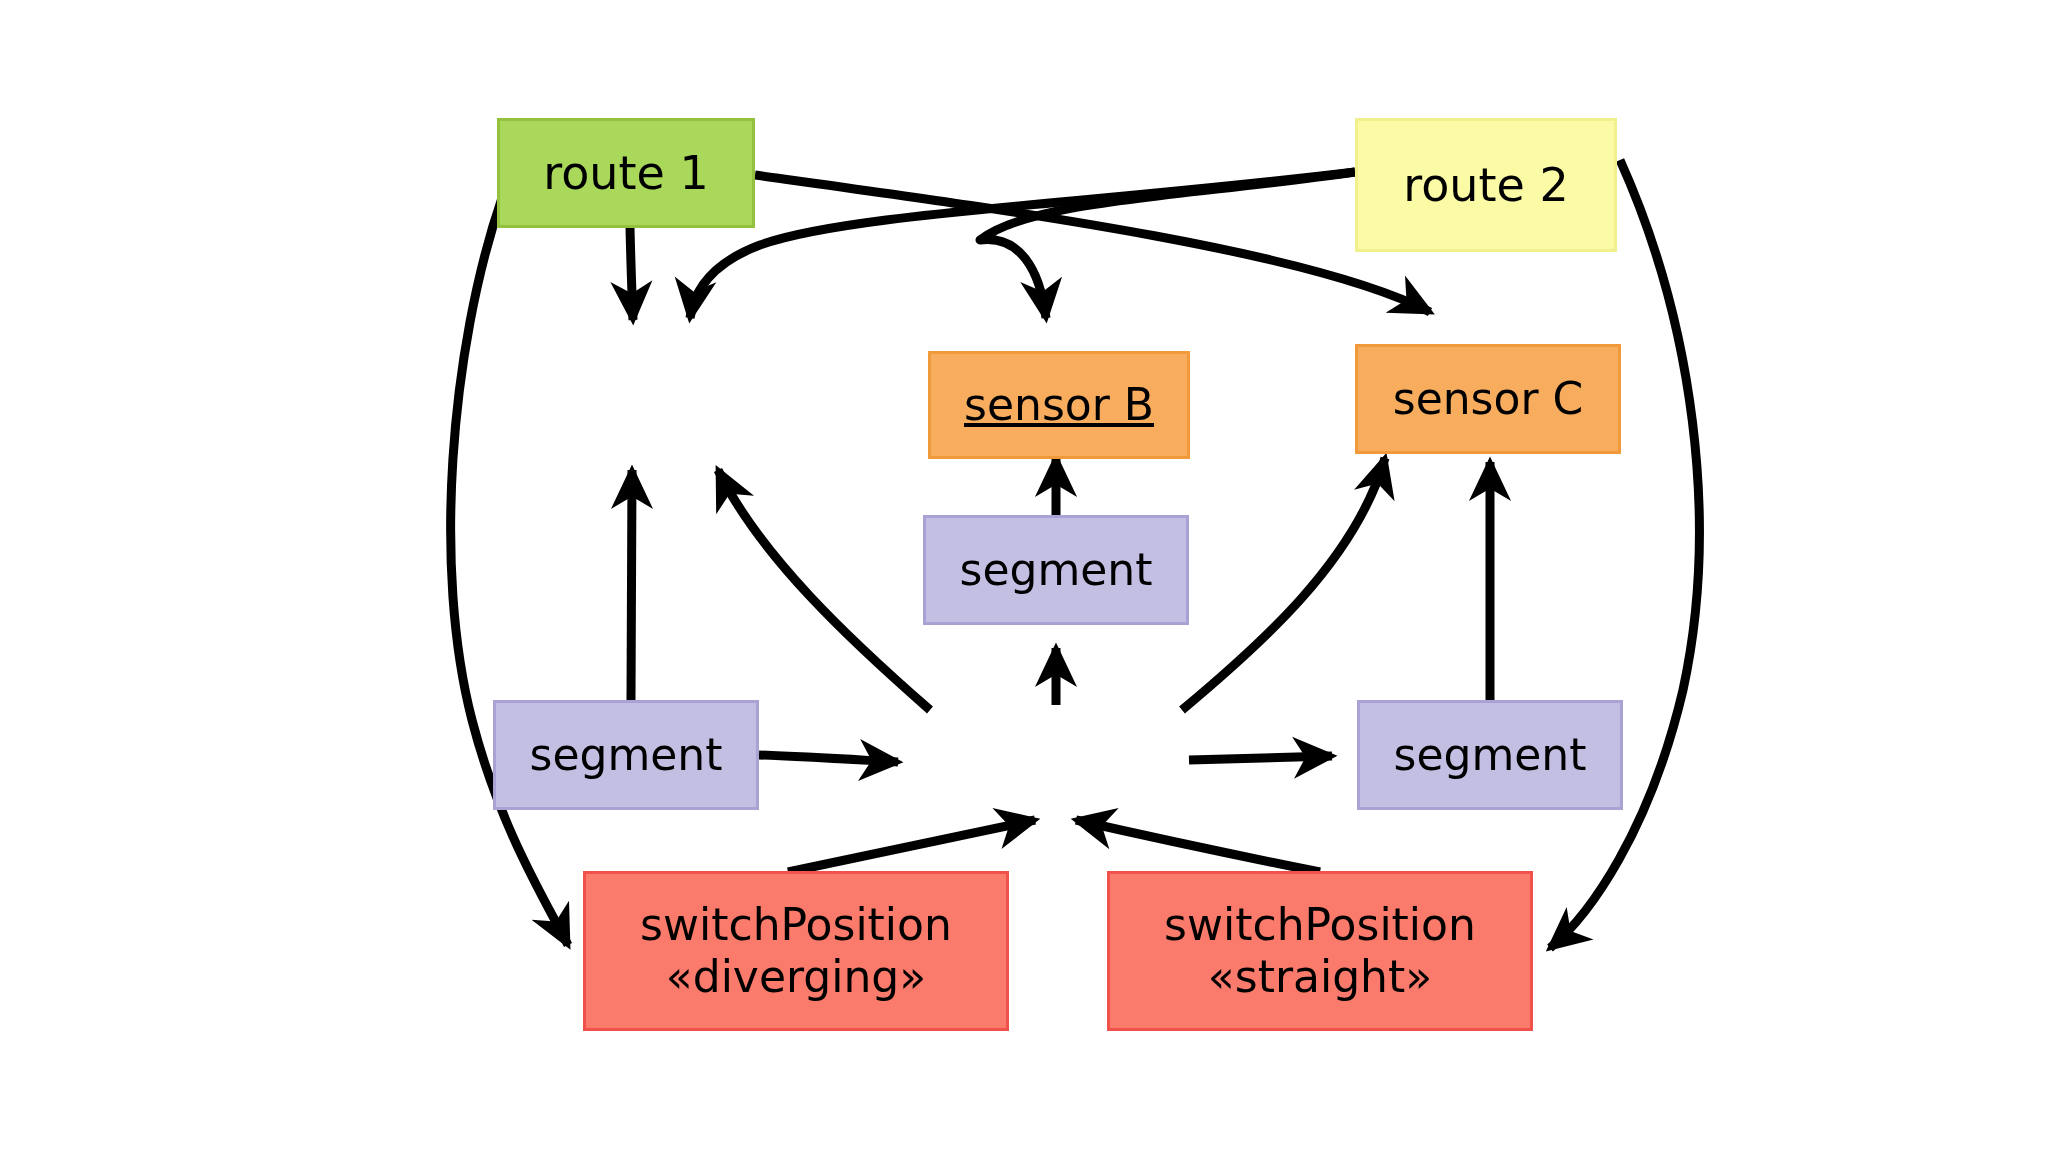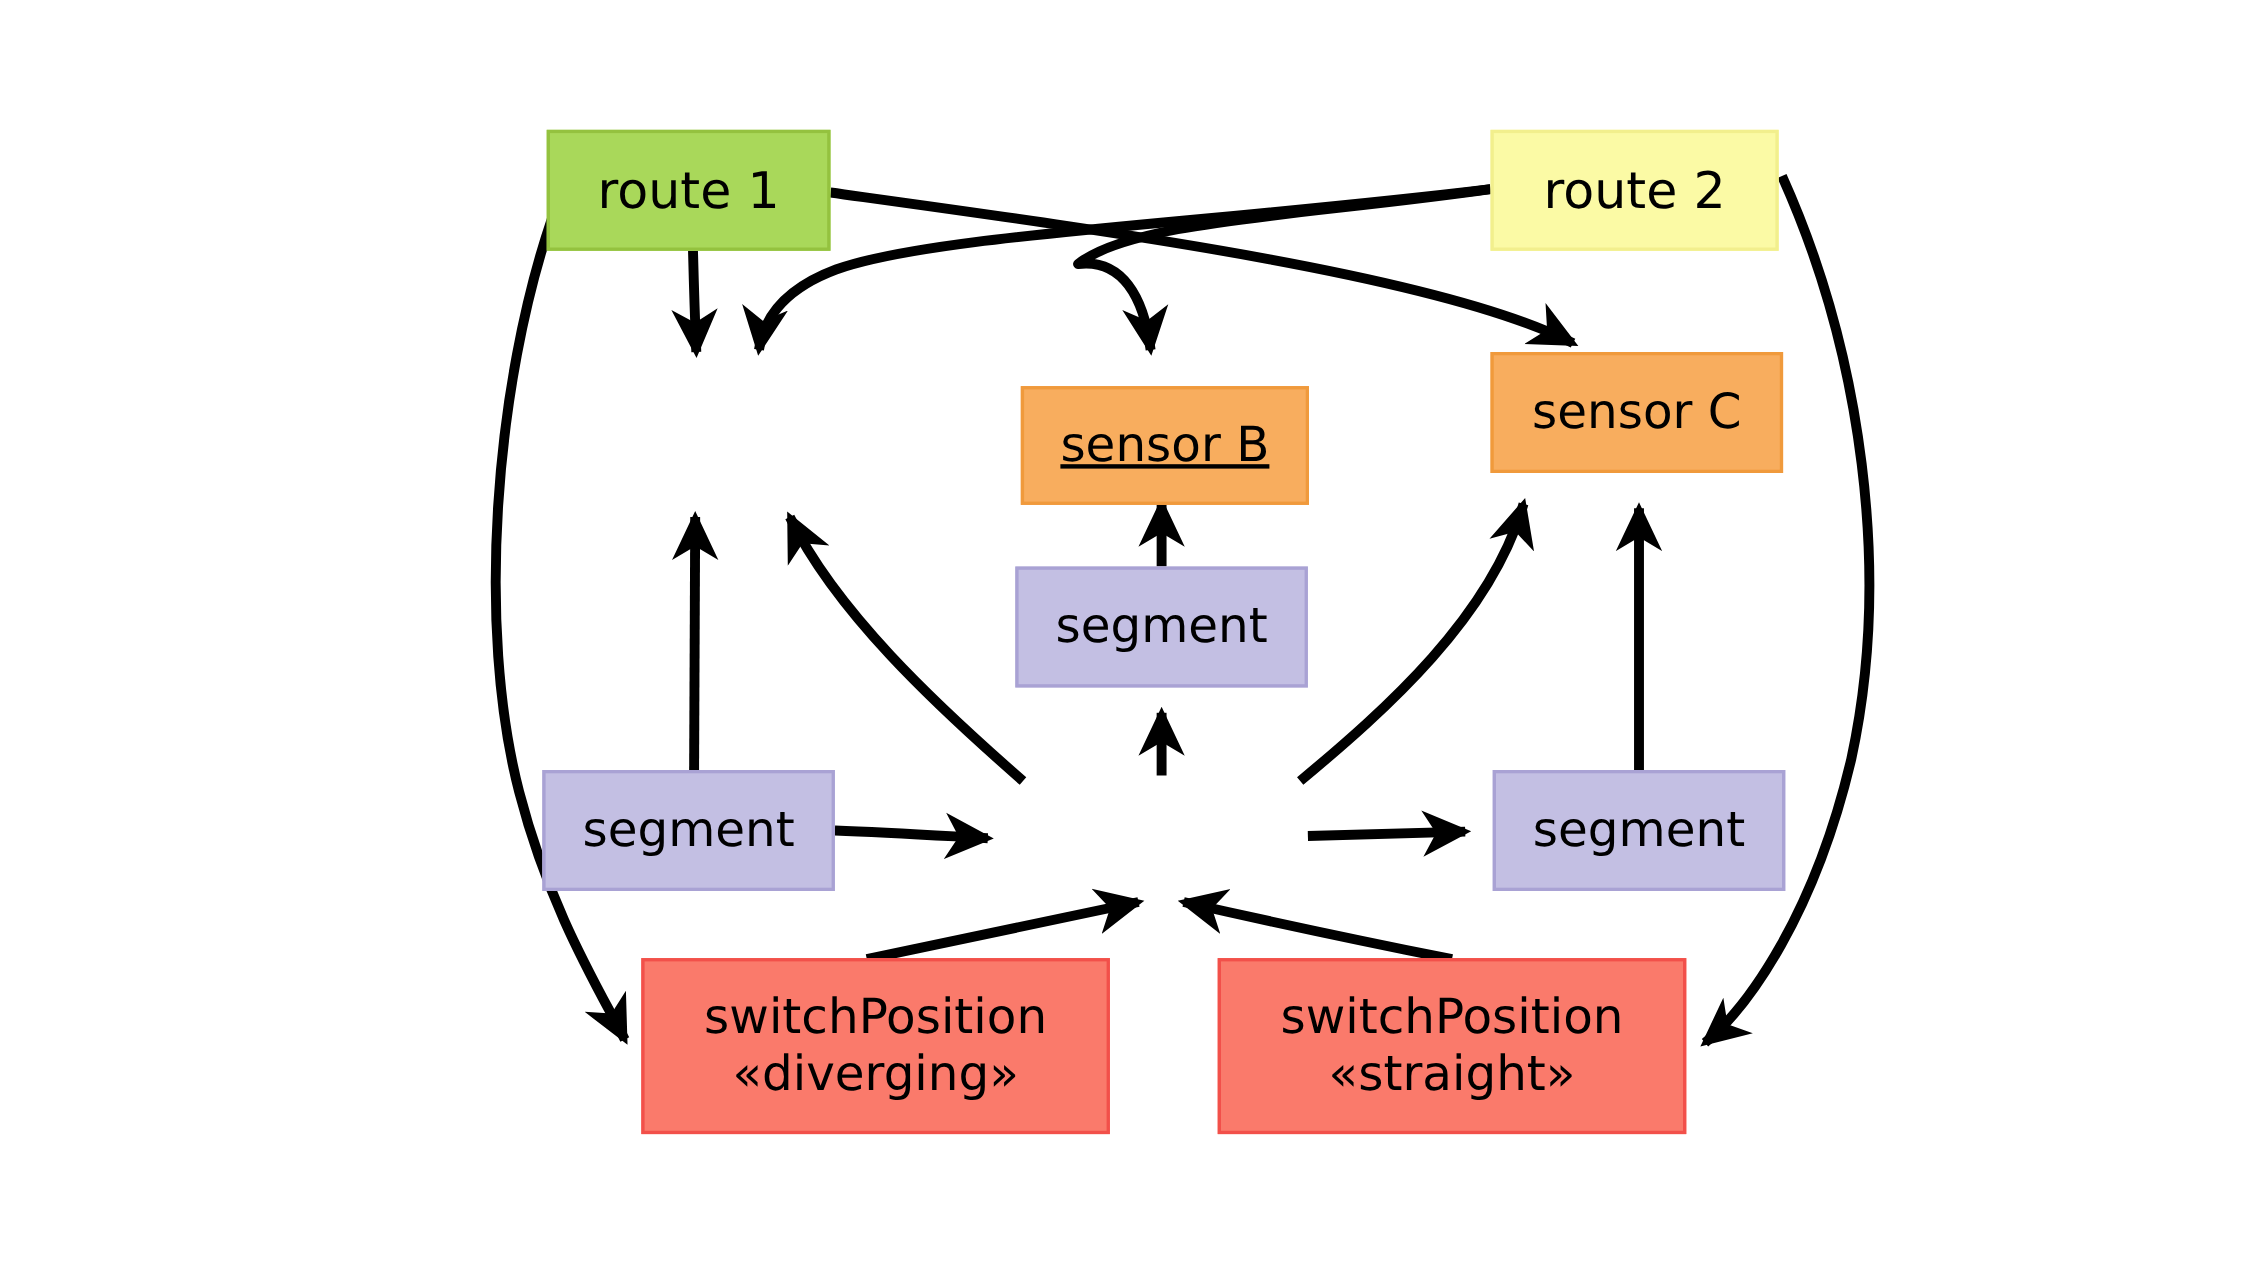--- a/index.html
+++ b/index.html
@@ -44,37 +44,37 @@
     display: block;
     width: 100%;
     padding: 0 6px;
   }
   .n-route1 {
     left: 477px; top: 118px; width: 258px; height: 110px;
     background: #a9d85a; border-color: #94c23f;
     font-size: 46px;
   }
   .n-route2 {
-    left: 1335px; top: 118px; width: 262px; height: 110px;
+    left: 1335px; top: 118px; width: 262px; height: 134px;
     background: #fbfaa5; border-color: #f2ef8d;
     font-size: 46px;
   }
   .n-sensorA {
     left: 483px; top: 335px; width: 262px; height: 110px;
     background: #f8ad5e; border-color: #f09a3c;
     font-size: 44px;
   }
   .n-sensorB {
     left: 908px; top: 351px; width: 262px; height: 108px;
     background: #f8ad5e; border-color: #f09a3c;
     font-size: 44px;
     text-decoration: underline;
   }
   .n-sensorC {
-    left: 1335px; top: 320px; width: 266px; height: 110px;
+    left: 1335px; top: 344px; width: 266px; height: 110px;
     background: #f8ad5e; border-color: #f09a3c;
     font-size: 44px;
   }
   .n-segmentMid {
     left: 903px; top: 515px; width: 266px; height: 110px;
     background: #c3bfe3; border-color: #a9a2d4;
     font-size: 44px;
   }
   .n-segmentLeft {
     left: 473px; top: 700px; width: 266px; height: 110px;

